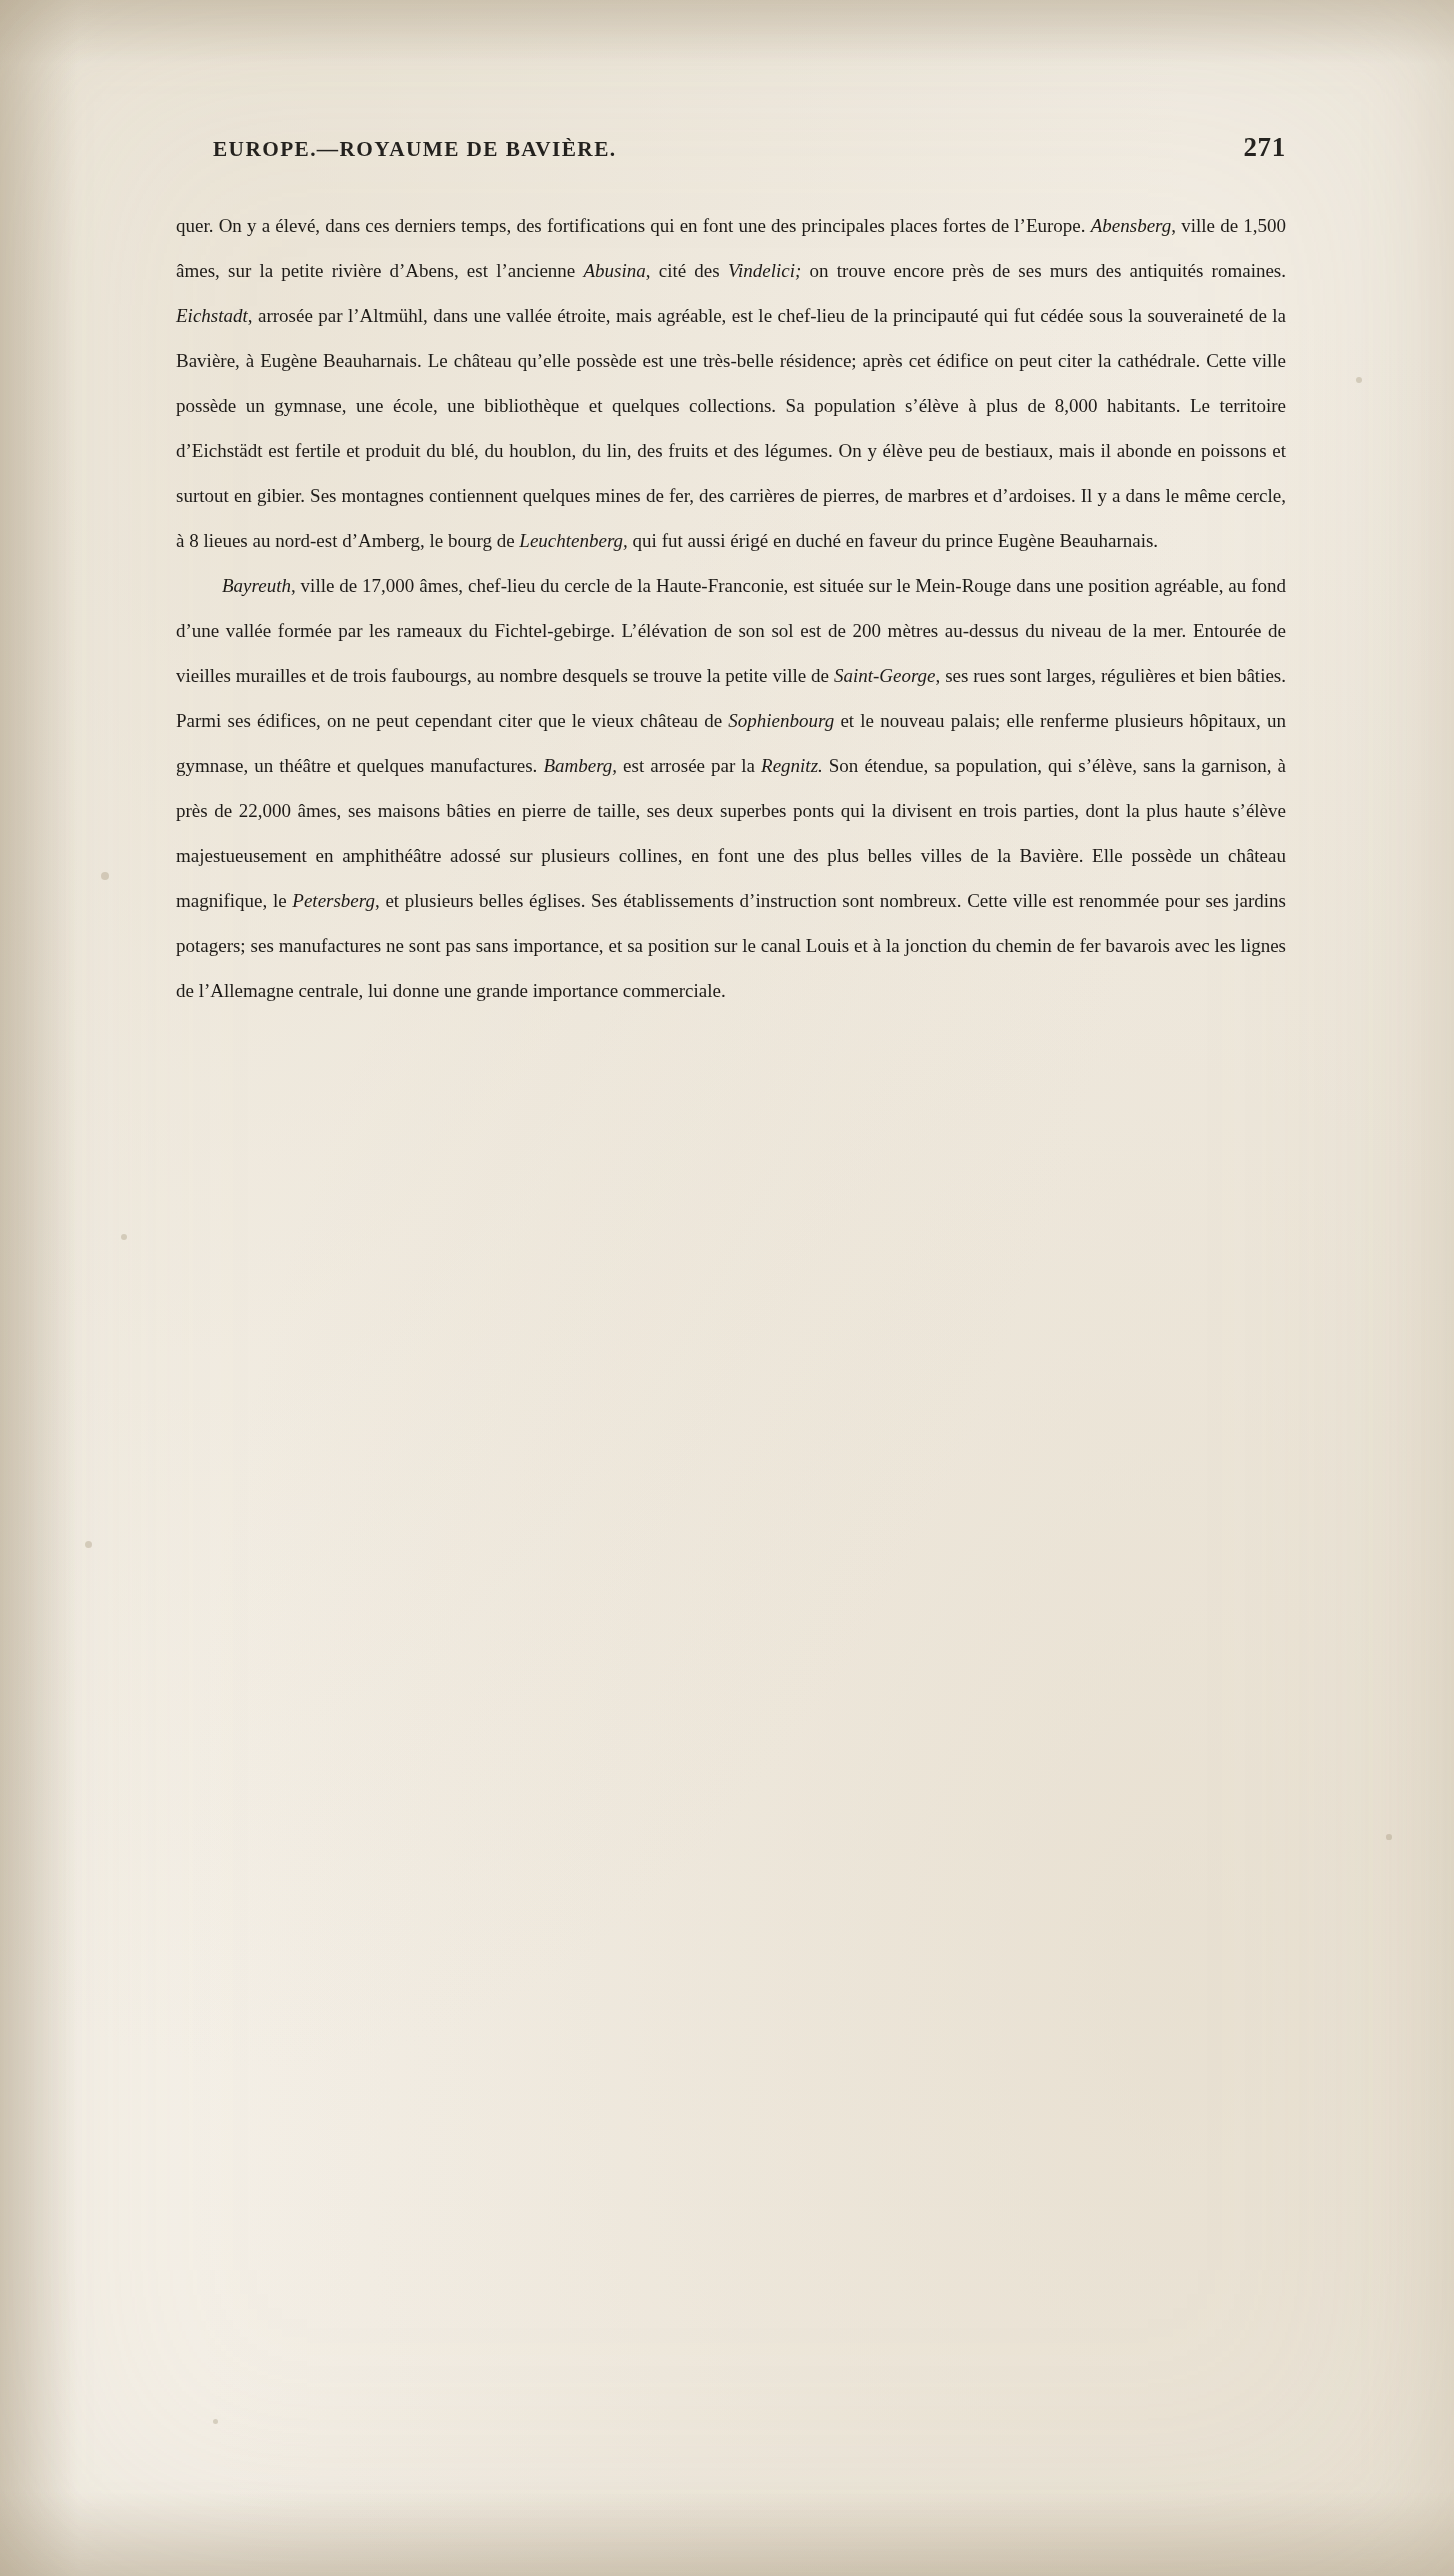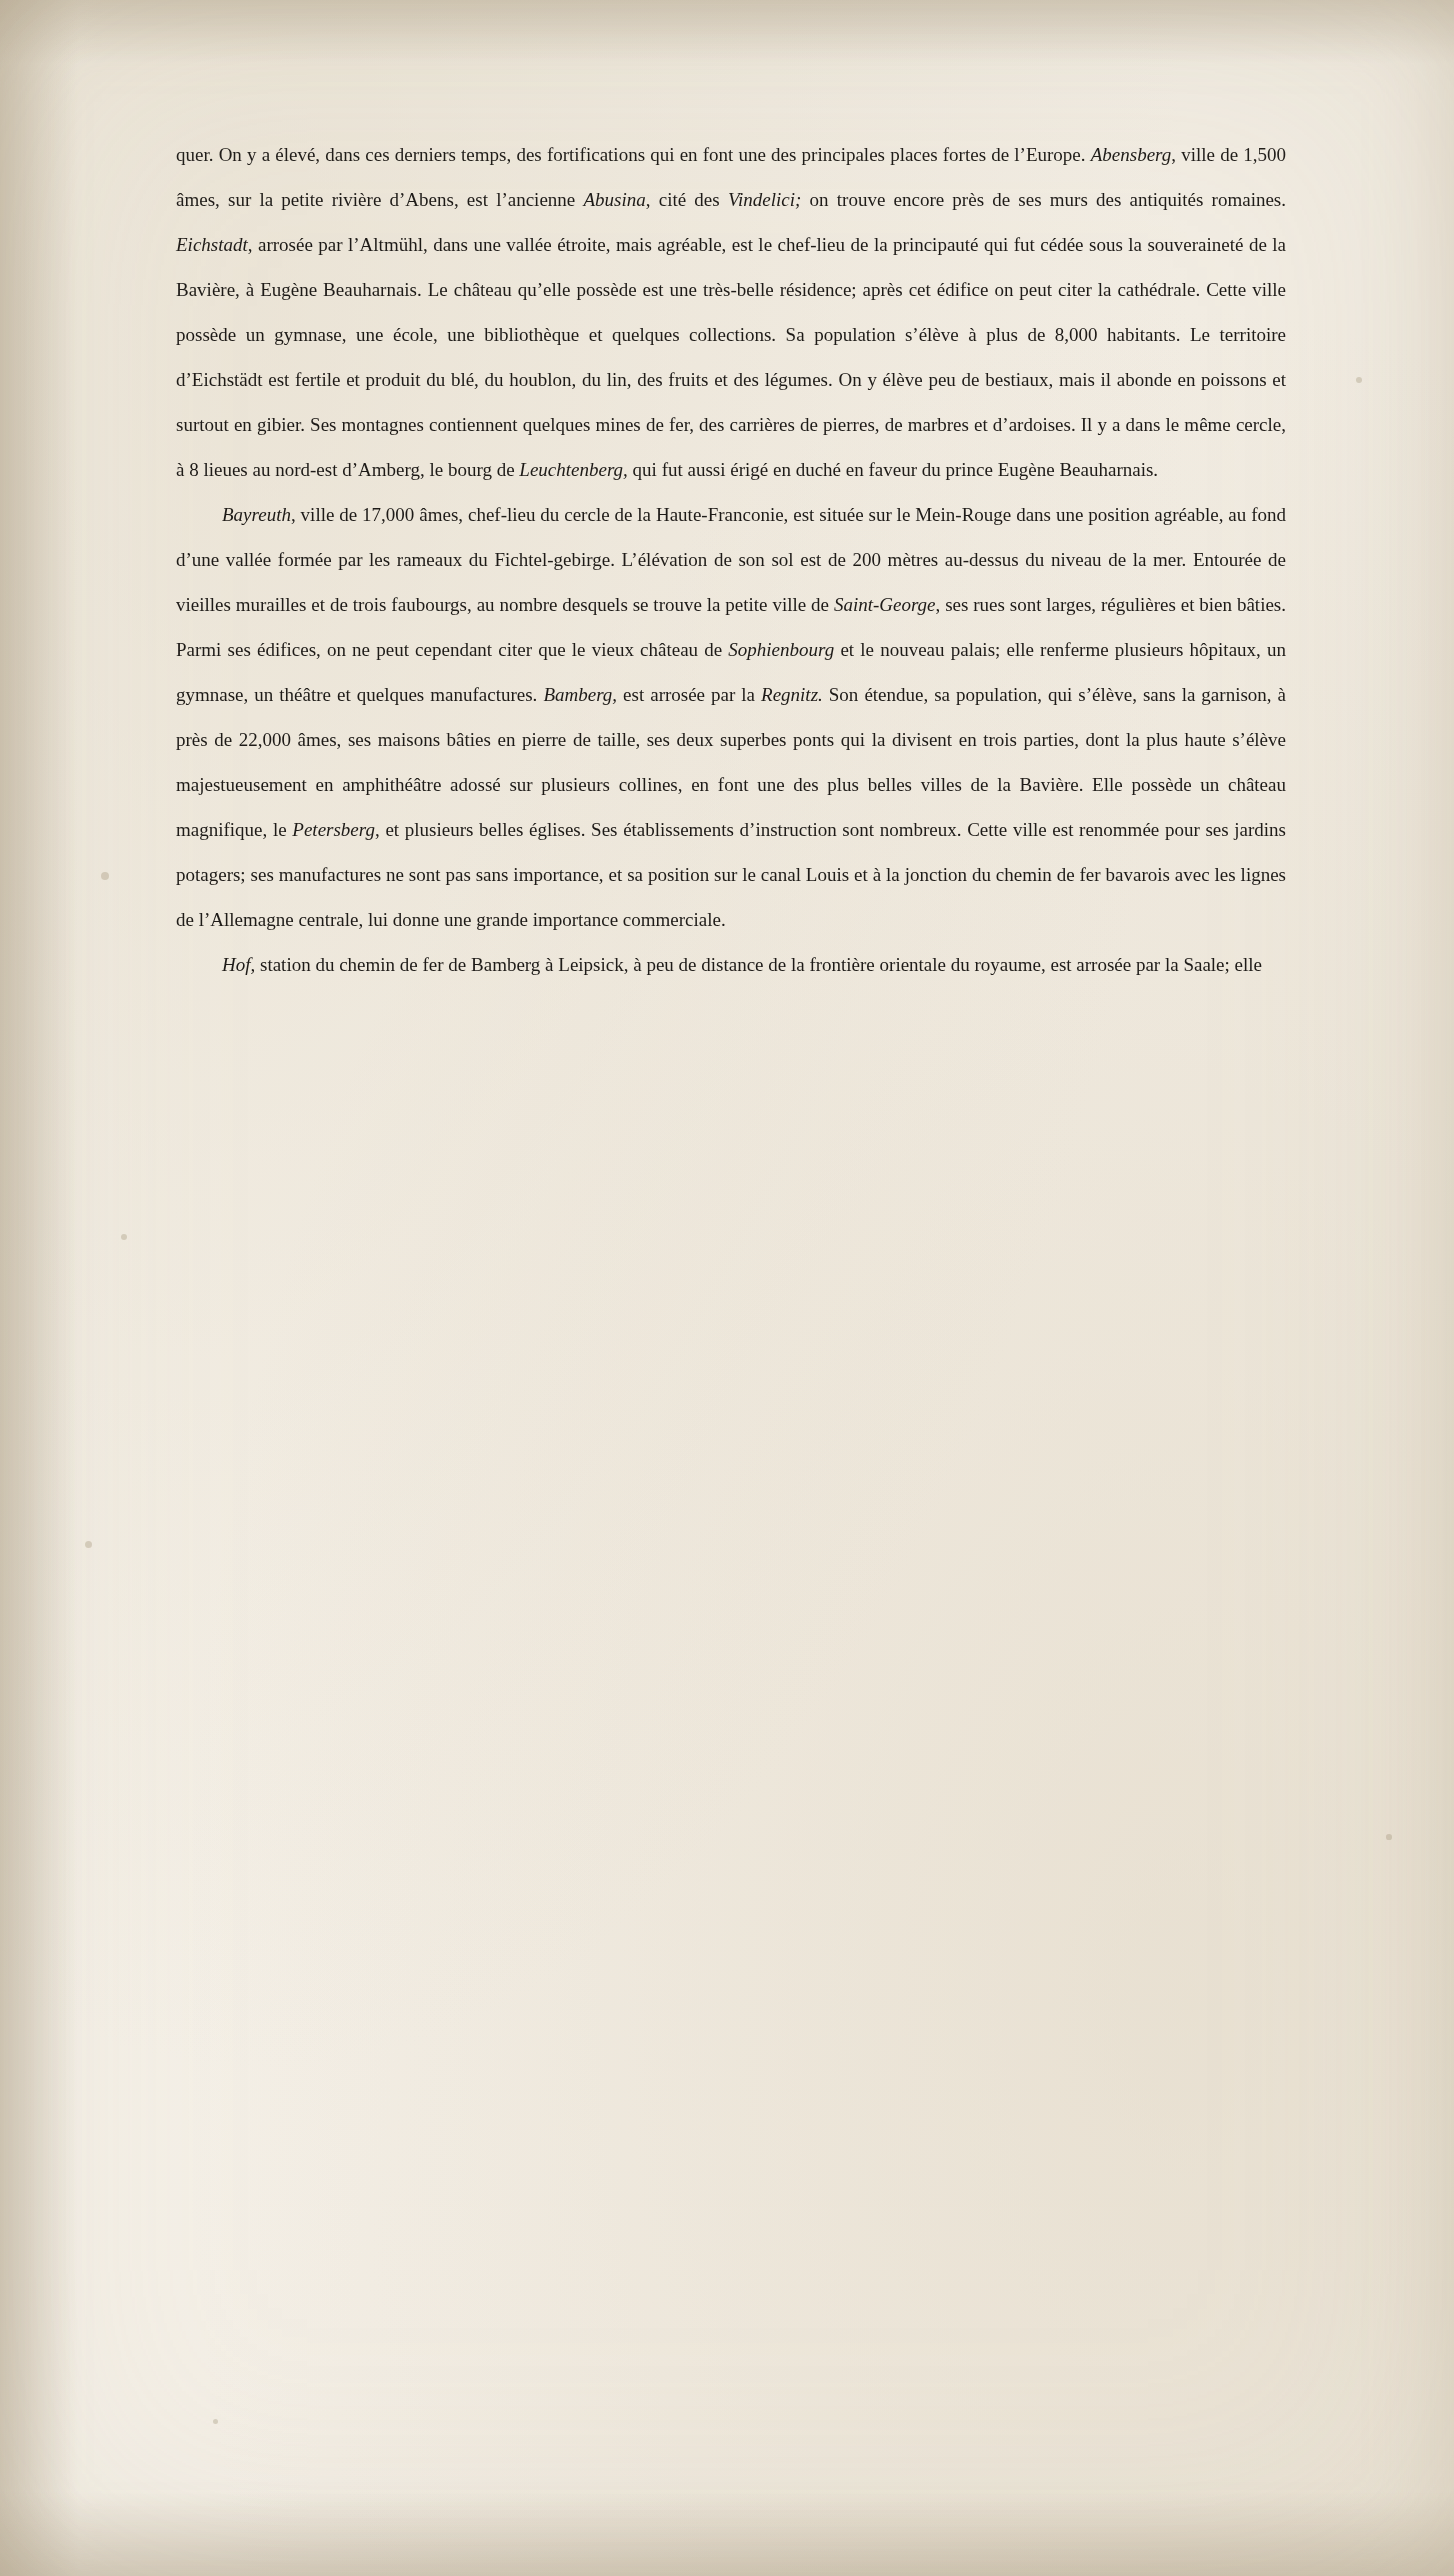--- a/index.html
+++ b/index.html
@@ -121,22 +121,25 @@
 
   <span class="spot s1"></span>
   <span class="spot s2"></span>
   <span class="spot s3"></span>
   <span class="spot s4"></span>
   <span class="spot s5"></span>
   <span class="spot s6"></span>
 
   <div class="content">
 
+    <div class="running-head">
+      <span class="head-title">EUROPE.—ROYAUME DE BAVIÈRE.</span>
+      <span class="head-folio">271</span>
+    </div>
 
     <div class="body-text">
       <p class="noindent">quer. On y a élevé, dans ces derniers temps, des fortifications qui en font une des principales places fortes de l’Europe. <i>Abensberg</i>, ville de 1,500 âmes, sur la petite rivière d’Abens, est l’ancienne <i>Abusina</i>, cité des <i>Vindelici;</i> on trouve encore près de ses murs des antiquités romaines. <i>Eichstadt</i>, arrosée par l’Altmühl, dans une vallée étroite, mais agréable, est le chef-lieu de la principauté qui fut cédée sous la souveraineté de la Bavière, à Eugène Beauharnais. Le château qu’elle possède est une très-belle résidence; après cet édifice on peut citer la cathédrale. Cette ville possède un gymnase, une école, une bibliothèque et quelques collections. Sa population s’élève à plus de 8,000 habitants. Le territoire d’Eichstädt est fertile et produit du blé, du houblon, du lin, des fruits et des légumes. On y élève peu de bestiaux, mais il abonde en poissons et surtout en gibier. Ses montagnes contiennent quelques mines de fer, des carrières de pierres, de marbres et d’ardoises. Il y a dans le même cercle, à 8 lieues au nord-est d’Amberg, le bourg de <i>Leuchtenberg,</i> qui fut aussi érigé en duché en faveur du prince Eugène Beauharnais.</p>
       <p><i>Bayreuth</i>, ville de 17,000 âmes, chef-lieu du cercle de la Haute-Franconie, est située sur le Mein-Rouge dans une position agréable, au fond d’une vallée formée par les rameaux du Fichtel-gebirge. L’élévation de son sol est de 200 mètres au-dessus du niveau de la mer. Entourée de vieilles murailles et de trois faubourgs, au nombre desquels se trouve la petite ville de <i>Saint-George</i>, ses rues sont larges, régulières et bien bâties. Parmi ses édifices, on ne peut cependant citer que le vieux château de <i>Sophienbourg</i> et le nouveau palais; elle renferme plusieurs hôpitaux, un gymnase, un théâtre et quelques manufactures. <i>Bamberg,</i> est arrosée par la <i>Regnitz.</i> Son étendue, sa population, qui s’élève, sans la garnison, à près de 22,000 âmes, ses maisons bâties en pierre de taille, ses deux superbes ponts qui la divisent en trois parties, dont la plus haute s’élève majestueusement en amphithéâtre adossé sur plusieurs collines, en font une des plus belles villes de la Bavière. Elle possède un château magnifique, le <i>Petersberg</i>, et plusieurs belles églises. Ses établissements d’instruction sont nombreux. Cette ville est renommée pour ses jardins potagers; ses manufactures ne sont pas sans importance, et sa position sur le canal Louis et à la jonction du chemin de fer bavarois avec les lignes de l’Allemagne centrale, lui donne une grande importance commerciale.</p>
-      <p><i>Hof,</i> station du chemin de fer de Bamberg à Leipsick, à peu de distance de la frontière orientale du royaume, est arrosée par la Saale; elle</p>
     </div>
 
   </div>
 </div>
 
 
 </body></html>

